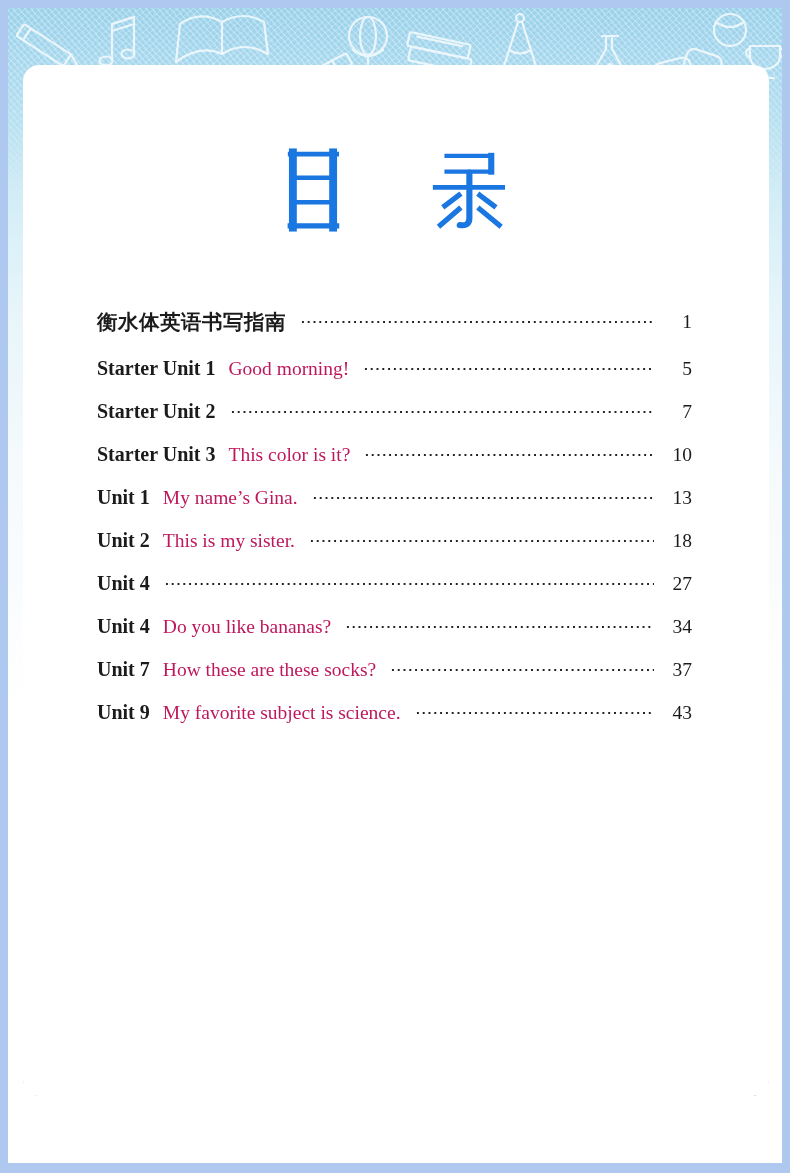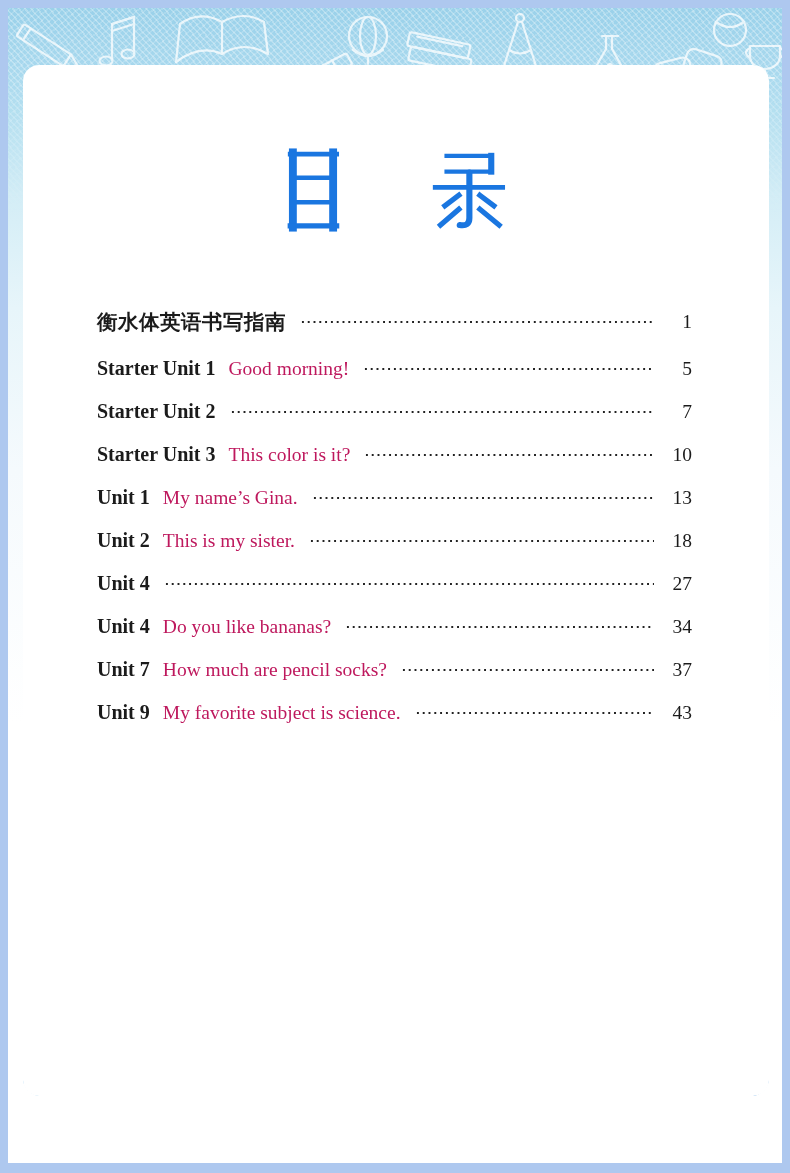--- a/index.html
+++ b/index.html
@@ -197,21 +197,21 @@
 
         <div class="toc-row">
           <span class="lbl">Unit 4</span>
           <span class="ttl">Do you like bananas?</span>
           <span class="leader"></span>
           <span class="pg">34</span>
         </div>
 
         <div class="toc-row">
           <span class="lbl">Unit 7</span>
-          <span class="ttl">How much are pencil socks?</span>
+          <span class="ttl">How these are these socks?</span>
           <span class="leader"></span>
           <span class="pg">37</span>
         </div>
 
 
         <div class="toc-row">
           <span class="lbl">Unit 9</span>
           <span class="ttl">My favorite subject is science.</span>
           <span class="leader"></span>
           <span class="pg">43</span>

